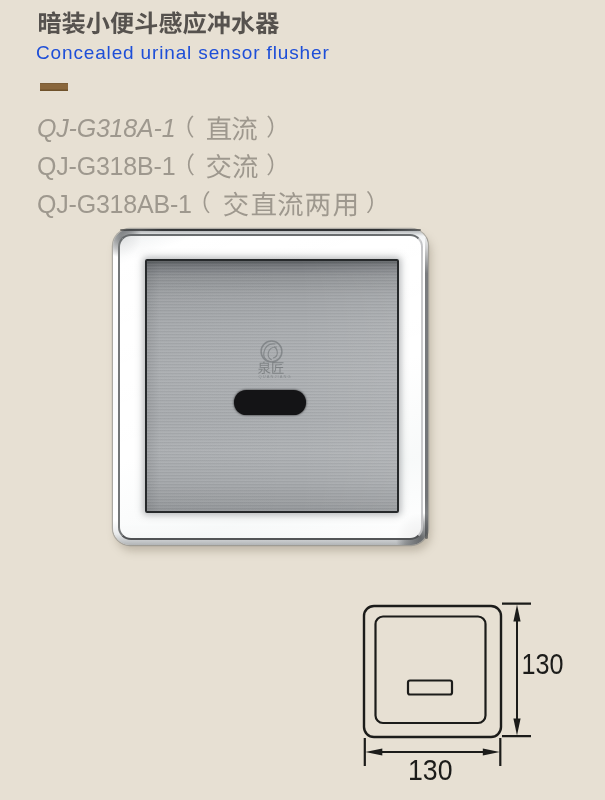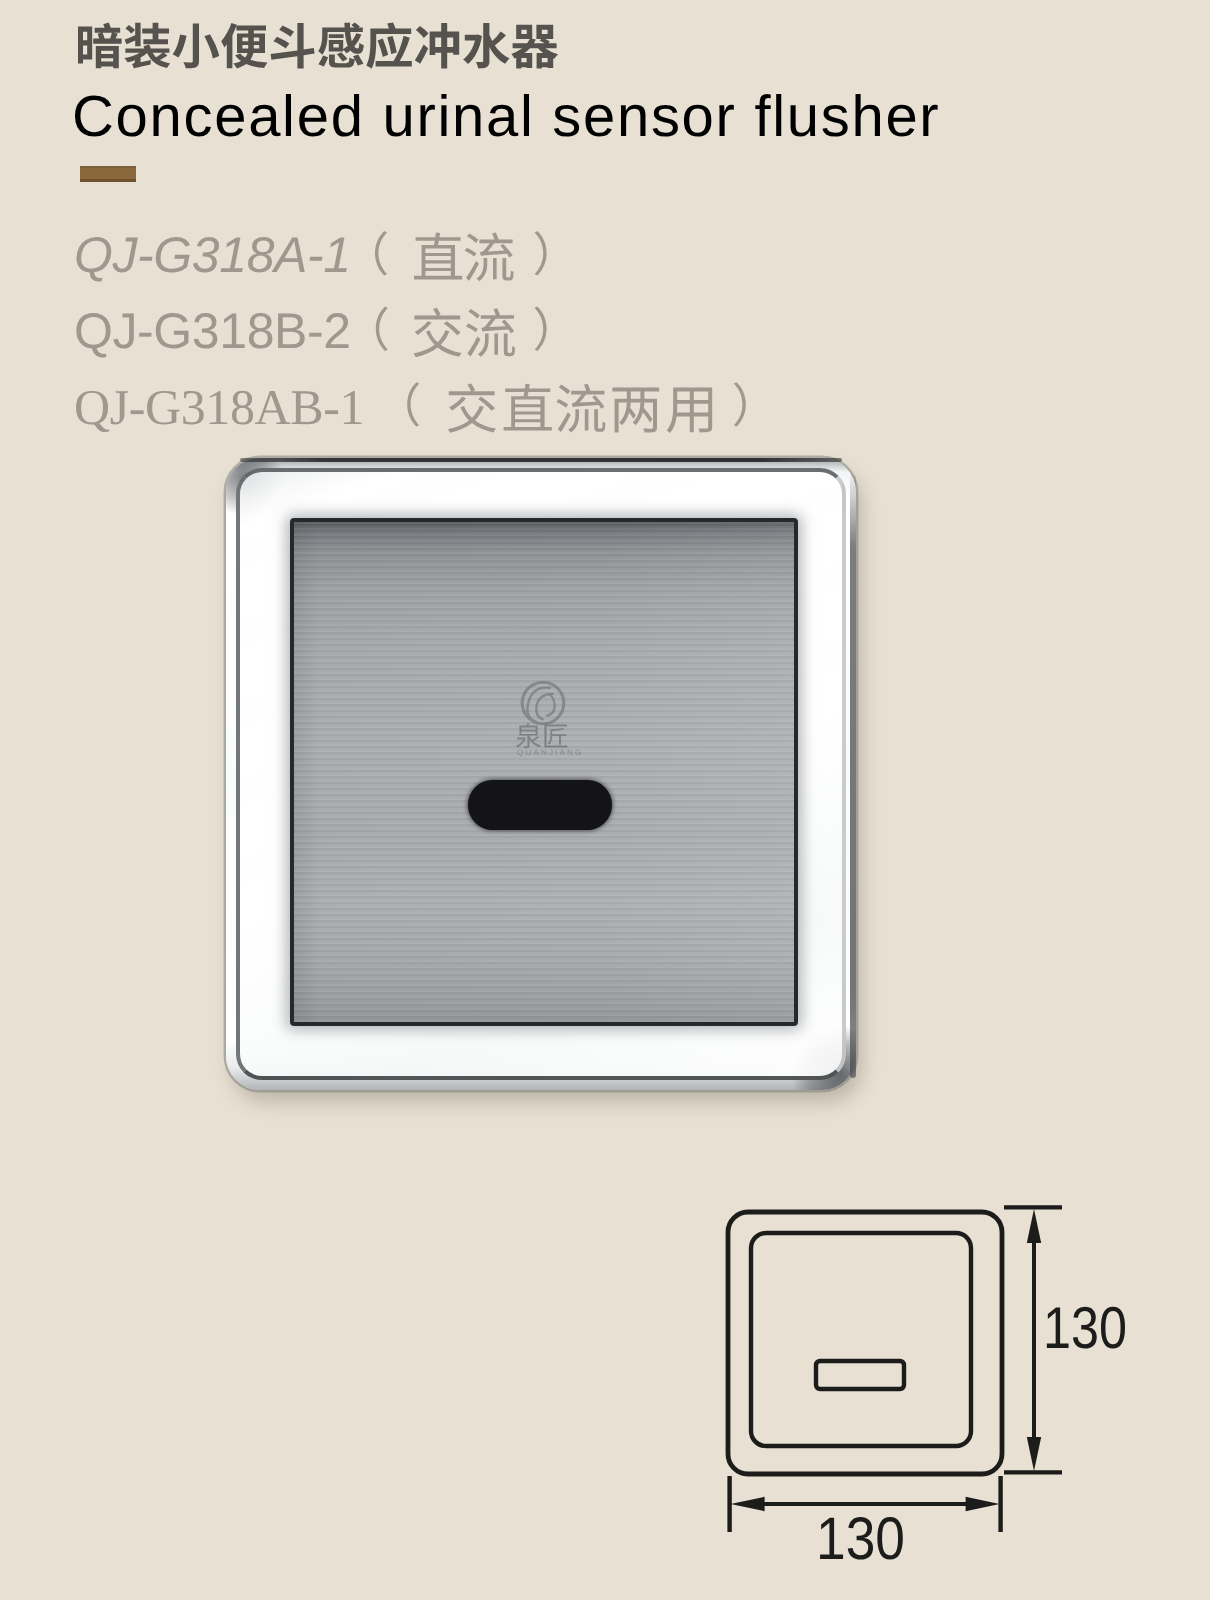--- a/index.html
+++ b/index.html
@@ -1,19 +1,19 @@
 <!DOCTYPE html>
 <html><head>
 <meta charset="utf-8">
 <style>
   html,body{margin:0;padding:0;}
   body{width:605px;height:800px;background:#e7e0d3;overflow:hidden;position:relative;
        font-family:"Liberation Sans",sans-serif;}
   .abs{position:absolute;}
-  .sub{left:36px;top:41.6px;font-size:29px;line-height:1.2;letter-spacing:0.85px;color:#000000;}
+  .sub{left:36px;top:41.6px;font-size:19px;line-height:1.2;letter-spacing:0.85px;color:#1d4ed8;}
   .lat{font-size:25px;line-height:1;color:#9e988e;letter-spacing:-0.2px;}
   .dash{left:40px;top:83px;width:28px;height:8px;background:#8a673c;box-shadow:inset 0 -1.5px 0 rgba(90,65,30,0.55), inset 0 1px 0 rgba(120,92,55,0.8);}
   .chrome{left:112.5px;top:228.5px;width:315px;height:316px;border-radius:17px;
       background:
         radial-gradient(circle 34px at 9px 9px, rgba(48,52,55,0.6), rgba(48,52,55,0.28) 36%, rgba(48,52,55,0) 58%),
         radial-gradient(circle 38px at 307px 308px, rgba(45,48,51,0.68), rgba(45,48,51,0.3) 42%, rgba(45,48,51,0) 64%),
         linear-gradient(180deg,#9fa2a4 0%,#f2f4f5 2.2%,#ffffff 6%,#fafbfc 50%,#ffffff 92%,#e9ebec 96.5%,#b2b5b7 100%);
       box-shadow:0 0 0 1.2px rgba(130,132,130,0.55), 3px 6px 9px rgba(125,115,98,0.38);}
   .chrome2{left:5px;top:5px;width:305px;height:306px;border-radius:13px;position:absolute;
       border:2px solid;border-color:rgba(58,62,65,0.75) rgba(105,109,112,0.35) rgba(40,43,45,0.8) rgba(58,62,65,0.7);border-bottom-width:2.5px;box-sizing:border-box;
@@ -34,22 +34,22 @@
 <body>
   <svg class="abs" style="left:0;top:0" width="605" height="240" viewBox="0 0 605 240">
     <path d="M50.6 29.1H56.6V30.8H50.6ZM50.6 27.0V25.4H56.6V27.0ZM47.9 23.0V34.1H50.6V33.2H56.6V34.1H59.4V23.0ZM51.3 16.4H55.9C55.7 17.3 55.4 18.4 55.1 19.3H52.1L52.3 19.3C52.1 18.5 51.7 17.3 51.3 16.4ZM51.6 12.1C51.9 12.6 52.1 13.3 52.3 13.9H47.3V16.4H50.7L48.8 16.9C49.1 17.6 49.4 18.6 49.6 19.3H46.6V21.9H60.8V19.3H57.8L58.9 16.8L56.6 16.4H60.1V13.9H55.4C55.1 13.1 54.7 12.1 54.3 11.3ZM43.6 22.7V27.2H41.5V22.7ZM43.6 20.1H41.5V15.9H43.6ZM39.0 13.2V31.7H41.5V29.8H46.1V13.2Z M62.7 14.2C63.8 14.9 65.1 16.1 65.7 16.8L67.5 15.0C66.8 14.2 65.5 13.2 64.4 12.5ZM71.7 23.1 72.2 24.2H62.7V26.4H69.9C67.9 27.6 65.0 28.6 62.2 29.0C62.7 29.6 63.4 30.5 63.8 31.1C65.0 30.9 66.3 30.5 67.5 30.1V30.4C67.5 31.5 66.6 32.0 66.0 32.1C66.4 32.6 66.8 33.7 66.9 34.3C67.5 34.0 68.5 33.8 75.3 32.3C75.3 31.8 75.4 30.7 75.5 30.0L70.3 31.1V28.8C71.5 28.1 72.6 27.4 73.5 26.5C75.4 30.5 78.5 33.0 83.5 34.0C83.8 33.3 84.6 32.2 85.1 31.7C83.1 31.3 81.4 30.8 79.9 30.0C81.2 29.4 82.6 28.6 83.7 27.8L82.0 26.4H84.7V24.2H75.4C75.2 23.5 74.9 22.9 74.5 22.3ZM78.0 28.6C77.3 28.0 76.8 27.2 76.3 26.4H81.4C80.5 27.1 79.2 28.0 78.0 28.6ZM76.3 11.4V14.3H71.1V16.8H76.3V19.6H71.7V22.1H84.0V19.6H79.2V16.8H84.5V14.3H79.2V11.4ZM62.3 19.8 63.2 22.1C64.5 21.5 66.1 20.9 67.6 20.2V23.1H70.3V11.4H67.6V17.6C65.6 18.5 63.7 19.3 62.3 19.8Z M96.4 11.8V30.5C96.4 31.0 96.2 31.2 95.7 31.2C95.1 31.2 93.3 31.2 91.7 31.1C92.2 31.9 92.7 33.3 92.9 34.1C95.2 34.2 96.9 34.1 98.0 33.6C99.1 33.1 99.5 32.3 99.5 30.5V11.8ZM102.2 18.1C104.1 21.7 106.0 26.3 106.4 29.2L109.6 28.0C109.0 24.9 107.0 20.5 105.0 17.1ZM90.0 17.3C89.5 20.5 88.3 24.7 86.3 27.2C87.1 27.5 88.4 28.2 89.2 28.7C91.2 26.0 92.5 21.5 93.3 17.9Z M115.7 11.5C114.5 15.0 112.6 18.4 110.6 20.6C111.0 21.4 111.9 22.9 112.1 23.7C112.6 23.2 113.0 22.7 113.4 22.1V34.1H116.2V17.6C116.9 16.1 117.6 14.6 118.2 13.0V15.2H124.1V16.7H118.5V26.5H123.8C123.6 27.3 123.2 28.1 122.6 28.8C121.6 28.2 120.8 27.6 120.1 26.8L117.6 27.6C118.4 28.8 119.4 29.7 120.5 30.5C119.5 31.0 118.2 31.5 116.6 31.8C117.2 32.4 118.0 33.5 118.4 34.2C120.3 33.6 121.9 32.8 123.1 32.0C125.6 33.1 128.6 33.7 132.1 34.0C132.4 33.2 133.2 32.0 133.8 31.3C130.5 31.1 127.5 30.7 125.2 29.9C125.9 28.9 126.4 27.7 126.7 26.5H132.5V16.7H126.9V15.2H133.0V12.7H118.3L118.4 12.4ZM121.2 22.5H124.1V23.4L124.1 24.3H121.2ZM126.9 22.5H129.6V24.3H126.9L126.9 23.4ZM121.2 18.8H124.1V20.6H121.2ZM126.9 18.8H129.6V20.6H126.9Z M139.6 14.9C141.5 15.9 144.0 17.4 145.2 18.4L147.0 15.9C145.7 14.9 143.1 13.5 141.3 12.7ZM136.7 20.6C138.8 21.5 141.5 23.1 142.8 24.2L144.7 21.8C143.3 20.7 140.4 19.2 138.5 18.4ZM135.3 27.0 135.7 29.9 148.7 28.1V34.2H151.8V27.6L157.3 26.8L156.9 24.0L151.8 24.7V11.5H148.7V25.2Z M164.4 17.1V19.0H171.8V17.1ZM164.5 27.3V30.9C164.5 33.1 165.4 33.8 168.8 33.8C169.4 33.8 172.6 33.8 173.4 33.8C176.2 33.8 177.0 33.0 177.4 29.7C176.6 29.6 175.3 29.2 174.7 28.8C174.6 31.2 174.4 31.6 173.2 31.6C172.3 31.6 169.7 31.6 169.1 31.6C167.6 31.6 167.4 31.5 167.4 30.8V27.3ZM168.4 27.1C169.4 28.2 170.7 29.7 171.3 30.7L173.7 29.5C173.1 28.6 171.7 27.1 170.6 26.1ZM176.5 28.1C177.4 29.6 178.5 31.6 178.9 32.8L181.7 31.9C181.2 30.7 180.0 28.7 179.1 27.2ZM161.5 27.7C161.0 29.1 160.0 30.9 159.2 32.1L161.9 33.2C162.7 32.0 163.5 30.0 164.1 28.6ZM166.7 22.0H169.4V23.8H166.7ZM164.4 20.0V25.7H171.6V24.9C172.1 25.3 172.9 26.2 173.3 26.6C174.0 26.2 174.6 25.7 175.2 25.2C176.1 26.3 177.3 26.9 178.7 26.9C180.7 26.9 181.6 26.0 181.9 22.6C181.2 22.4 180.3 21.9 179.7 21.4C179.6 23.4 179.4 24.3 178.8 24.3C178.2 24.3 177.6 23.9 177.1 23.3C178.6 21.6 179.8 19.5 180.7 17.3L178.1 16.6C177.5 18.1 176.8 19.4 175.9 20.6C175.6 19.3 175.3 17.8 175.1 16.0H181.4V13.7H179.2L179.9 13.2C179.3 12.7 178.2 11.9 177.4 11.3L175.7 12.5C176.1 12.9 176.7 13.3 177.2 13.7H175.0L175.0 11.4H172.2L172.3 13.7H161.1V17.4C161.1 19.8 160.9 23.2 159.1 25.6C159.7 25.9 160.8 26.9 161.2 27.4C163.3 24.6 163.8 20.4 163.8 17.4V16.0H172.4C172.7 18.7 173.1 21.1 173.9 22.9C173.2 23.5 172.4 24.0 171.6 24.5V20.0Z M188.8 20.2C189.8 22.8 191.0 26.3 191.4 28.5L194.1 27.4C193.6 25.2 192.4 21.8 191.4 19.2ZM193.6 18.6C194.4 21.3 195.3 24.7 195.6 27.0L198.4 26.2C198.0 23.9 197.1 20.6 196.3 18.0ZM193.6 11.8C193.9 12.6 194.2 13.4 194.5 14.3H185.2V20.8C185.2 24.3 185.0 29.3 183.2 32.7C183.9 33.0 185.3 33.9 185.8 34.4C187.8 30.6 188.1 24.7 188.1 20.8V17.0H205.6V14.3H197.8C197.4 13.3 197.0 12.1 196.5 11.2ZM187.8 30.5V33.2H205.9V30.5H199.9C202.0 26.9 203.8 22.8 204.9 18.9L201.8 17.9C200.9 22.0 199.2 26.8 196.8 30.5Z M207.9 15.0C209.3 16.1 211.1 17.8 211.9 19.0L214.2 16.7C213.3 15.6 211.4 14.0 210.0 13.0ZM207.4 30.1 210.1 31.9C211.5 29.5 212.9 26.7 214.1 24.1L211.8 22.3C210.4 25.2 208.7 28.2 207.4 30.1ZM220.6 18.7V23.5H217.6V18.7ZM223.6 18.7H226.6V23.5H223.6ZM220.6 11.5V15.8H214.8V27.5H217.6V26.4H220.6V34.2H223.6V26.4H226.6V27.4H229.6V15.8H223.6V11.5Z M232.4 17.4V20.3H237.5C236.4 24.5 234.3 27.9 231.5 29.8C232.2 30.2 233.4 31.4 233.9 32.0C237.3 29.5 239.9 24.6 241.0 18.0L239.0 17.3L238.5 17.4ZM250.3 15.7C249.3 17.2 247.6 19.1 246.1 20.5C245.5 19.5 245.1 18.4 244.7 17.4V11.5H241.6V30.5C241.6 30.9 241.5 31.0 241.1 31.0C240.6 31.0 239.3 31.0 238.0 31.0C238.4 31.8 238.9 33.3 239.1 34.2C241.0 34.2 242.5 34.1 243.4 33.5C244.4 33.0 244.7 32.1 244.7 30.5V23.5C246.6 27.1 249.2 30.1 252.6 31.9C253.1 31.1 254.1 29.8 254.8 29.2C251.7 27.9 249.3 25.6 247.4 22.8C249.1 21.4 251.3 19.4 253.0 17.6Z M260.7 14.9H263.4V17.0H260.7ZM270.9 14.9H273.8V17.0H270.9ZM269.8 20.3C270.6 20.7 271.5 21.1 272.3 21.6H266.9C267.3 21.0 267.6 20.3 267.9 19.7L266.1 19.4V12.4H258.1V19.5H264.9C264.5 20.2 264.1 20.9 263.6 21.6H256.3V24.1H261.1C259.6 25.2 257.8 26.2 255.7 27.0C256.2 27.5 256.9 28.6 257.2 29.3L258.1 28.9V34.2H260.7V33.6H263.3V34.0H266.1V26.5H262.2C263.3 25.8 264.2 24.9 265.0 24.1H269.0C269.7 25.0 270.6 25.8 271.6 26.5H268.3V34.2H270.9V33.6H273.8V34.0H276.6V29.2L277.2 29.4C277.6 28.7 278.4 27.6 279.1 27.1C276.7 26.5 274.4 25.4 272.7 24.1H278.3V21.6H274.2L274.9 20.8C274.4 20.4 273.5 19.9 272.7 19.5H276.6V12.4H268.2V19.5H270.7ZM260.7 31.1V29.0H263.3V31.1ZM270.9 31.1V29.0H273.8V31.1Z" fill="#56524e"></path>
     <path d="M187.5 126.6C187.5 131.1 189.3 134.8 192.1 137.7L193.5 137.0C190.9 134.2 189.2 130.7 189.2 126.6C189.2 122.4 190.9 119.0 193.5 116.2L192.1 115.5C189.3 118.3 187.5 122.0 187.5 126.6Z M210.8 122.5V137.9H207.0V139.7H231.1V137.9H227.5V122.5H219.0L219.4 120.4H230.3V118.6H219.7L220.1 116.5L217.9 116.3L217.7 118.6H207.8V120.4H217.4L217.0 122.5ZM212.7 128.0H225.4V130.1H212.7ZM212.7 126.5V124.2H225.4V126.5ZM212.7 131.7H225.4V134.0H212.7ZM212.7 137.9V135.5H225.4V137.9Z M246.5 129.0V139.6H248.3V129.0ZM241.8 129.0V131.7C241.8 134.2 241.5 137.1 238.2 139.3C238.7 139.6 239.3 140.2 239.6 140.6C243.2 138.1 243.6 134.7 243.6 131.8V129.0ZM251.2 129.0V137.4C251.2 139.0 251.4 139.4 251.8 139.8C252.1 140.1 252.7 140.3 253.2 140.3C253.5 140.3 254.2 140.3 254.5 140.3C255.0 140.3 255.5 140.2 255.8 140.0C256.2 139.8 256.4 139.4 256.5 138.9C256.7 138.5 256.7 137.1 256.8 135.9C256.3 135.7 255.7 135.5 255.4 135.2C255.4 136.4 255.3 137.4 255.3 137.8C255.2 138.3 255.1 138.4 255.0 138.5C254.9 138.6 254.7 138.7 254.4 138.7C254.2 138.7 253.9 138.7 253.7 138.7C253.5 138.7 253.3 138.6 253.3 138.5C253.1 138.4 253.1 138.1 253.1 137.6V129.0ZM233.5 118.1C235.1 119.0 237.0 120.5 238.0 121.5L239.2 119.9C238.2 118.9 236.2 117.6 234.7 116.7ZM232.3 125.4C234.0 126.1 236.1 127.4 237.1 128.3L238.2 126.7C237.2 125.8 235.1 124.6 233.4 123.9ZM233.0 139.0 234.6 140.4C236.2 137.9 238.1 134.6 239.5 131.8L238.0 130.5C236.5 133.5 234.4 137.0 233.0 139.0ZM246.1 116.8C246.5 117.7 246.9 118.8 247.2 119.8H239.7V121.6H244.9C243.8 123.0 242.3 124.9 241.8 125.4C241.3 125.8 240.5 126.0 240.0 126.1C240.1 126.6 240.4 127.5 240.5 128.0C241.3 127.7 242.5 127.6 253.4 126.9C254.0 127.6 254.4 128.3 254.7 128.8L256.3 127.8C255.4 126.2 253.3 123.8 251.6 122.0L250.2 122.9C250.8 123.6 251.5 124.4 252.2 125.3L243.9 125.7C244.9 124.6 246.1 122.9 247.1 121.6H256.3V119.8H249.3C249.0 118.8 248.4 117.4 247.9 116.3Z M273.3 126.6C273.3 122.0 271.5 118.3 268.7 115.5L267.3 116.2C270.0 119.0 271.6 122.4 271.6 126.6C271.6 130.7 270.0 134.2 267.3 137.0L268.7 137.7C271.5 134.8 273.3 131.1 273.3 126.6Z" fill="#9e988e"></path>
     <path d="M187.9 164.4C187.9 168.9 189.7 172.6 192.5 175.5L193.9 174.8C191.3 172.0 189.6 168.5 189.6 164.4C189.6 160.2 191.3 156.8 193.9 154.0L192.5 153.3C189.7 156.1 187.9 159.8 187.9 164.4Z M213.9 160.6C212.3 162.6 209.7 164.7 207.3 166.0C207.8 166.3 208.5 167.1 208.9 167.5C211.2 166.0 214.0 163.6 215.8 161.3ZM221.8 161.7C224.3 163.4 227.2 165.9 228.6 167.6L230.3 166.3C228.8 164.6 225.8 162.2 223.4 160.6ZM214.8 165.2 213.0 165.8C214.1 168.4 215.5 170.6 217.3 172.4C214.5 174.5 211.0 175.9 206.7 176.8C207.1 177.2 207.7 178.1 207.9 178.6C212.2 177.5 215.9 176.0 218.8 173.7C221.6 176.0 225.2 177.5 229.6 178.4C229.8 177.8 230.4 177.0 230.8 176.5C226.6 175.8 223.0 174.4 220.3 172.4C222.1 170.6 223.6 168.4 224.7 165.6L222.7 165.1C221.8 167.5 220.5 169.5 218.8 171.1C217.0 169.5 215.7 167.5 214.8 165.2ZM216.5 154.5C217.2 155.5 217.9 156.9 218.3 157.8H207.2V159.8H230.1V157.8H219.2L220.3 157.3C220.0 156.4 219.1 155.0 218.4 153.9Z M247.2 166.8V177.4H249.0V166.8ZM242.5 166.8V169.5C242.5 172.0 242.2 174.9 238.9 177.1C239.4 177.4 240.0 178.0 240.3 178.4C243.9 175.9 244.3 172.5 244.3 169.6V166.8ZM251.9 166.8V175.2C251.9 176.8 252.1 177.2 252.5 177.6C252.8 177.9 253.4 178.1 253.9 178.1C254.2 178.1 254.9 178.1 255.2 178.1C255.7 178.1 256.2 178.0 256.5 177.8C256.9 177.6 257.1 177.2 257.2 176.7C257.4 176.3 257.4 174.9 257.5 173.7C257.0 173.5 256.4 173.3 256.1 173.0C256.1 174.2 256.0 175.2 256.0 175.6C255.9 176.1 255.8 176.2 255.7 176.3C255.6 176.4 255.4 176.5 255.1 176.5C254.9 176.5 254.6 176.5 254.4 176.5C254.2 176.5 254.0 176.4 254.0 176.3C253.8 176.2 253.8 175.9 253.8 175.4V166.8ZM234.2 155.9C235.8 156.8 237.7 158.3 238.7 159.3L239.9 157.7C238.9 156.7 236.9 155.4 235.4 154.5ZM233.0 163.2C234.7 163.9 236.8 165.2 237.8 166.1L238.9 164.5C237.9 163.6 235.8 162.4 234.1 161.7ZM233.7 176.8 235.3 178.2C236.9 175.7 238.8 172.4 240.2 169.6L238.7 168.3C237.2 171.3 235.1 174.8 233.7 176.8ZM246.8 154.6C247.2 155.5 247.6 156.6 247.9 157.6H240.4V159.4H245.6C244.5 160.8 243.0 162.7 242.5 163.2C242.0 163.6 241.2 163.8 240.7 163.9C240.8 164.4 241.1 165.3 241.2 165.8C242.0 165.5 243.2 165.4 254.1 164.7C254.7 165.4 255.1 166.1 255.4 166.6L257.0 165.6C256.1 164.0 254.0 161.6 252.3 159.8L250.9 160.7C251.5 161.4 252.2 162.2 252.9 163.1L244.6 163.5C245.6 162.4 246.8 160.7 247.8 159.4H257.0V157.6H250.0C249.7 156.6 249.1 155.2 248.6 154.1Z M273.3 164.4C273.3 159.8 271.5 156.1 268.7 153.3L267.3 154.0C270.0 156.8 271.6 160.2 271.6 164.4C271.6 168.5 270.0 172.0 267.3 174.8L268.7 175.5C271.5 172.6 273.3 168.9 273.3 164.4Z" fill="#9e988e"></path>
     <path d="M203.6 202.2C203.6 206.7 205.4 210.4 208.2 213.3L209.6 212.6C207.0 209.8 205.3 206.3 205.3 202.2C205.3 198.0 207.0 194.6 209.6 191.8L208.2 191.1C205.4 193.9 203.6 197.6 203.6 202.2Z M231.1 198.4C229.5 200.4 226.9 202.5 224.5 203.8C225.0 204.1 225.7 204.9 226.1 205.3C228.4 203.8 231.2 201.4 233.0 199.1ZM239.0 199.5C241.5 201.2 244.4 203.7 245.8 205.4L247.5 204.1C246.0 202.4 243.0 200.0 240.6 198.4ZM232.0 203.0 230.2 203.6C231.3 206.2 232.7 208.4 234.5 210.2C231.7 212.3 228.2 213.7 223.9 214.6C224.3 215.0 224.9 215.9 225.1 216.4C229.4 215.3 233.1 213.8 236.0 211.5C238.8 213.8 242.4 215.3 246.8 216.2C247.0 215.6 247.6 214.8 248.0 214.3C243.8 213.6 240.2 212.2 237.5 210.2C239.3 208.4 240.8 206.2 241.9 203.4L239.9 202.9C239.0 205.3 237.7 207.3 236.0 208.9C234.2 207.3 232.9 205.3 232.0 203.0ZM233.7 192.3C234.4 193.3 235.1 194.7 235.5 195.6H224.4V197.6H247.3V195.6H236.4L237.5 195.1C237.2 194.2 236.3 192.8 235.6 191.7Z M255.6 198.1V213.5H251.8V215.3H275.9V213.5H272.3V198.1H263.8L264.2 196.0H275.1V194.2H264.5L264.9 192.1L262.7 191.9L262.5 194.2H252.6V196.0H262.2L261.8 198.1ZM257.5 203.6H270.2V205.7H257.5ZM257.5 202.1V199.8H270.2V202.1ZM257.5 207.3H270.2V209.6H257.5ZM257.5 213.5V211.1H270.2V213.5Z M292.4 204.6V215.2H294.2V204.6ZM287.7 204.6V207.3C287.7 209.8 287.4 212.7 284.1 214.9C284.6 215.2 285.2 215.8 285.5 216.2C289.1 213.7 289.5 210.3 289.5 207.4V204.6ZM297.1 204.6V213.0C297.1 214.6 297.3 215.0 297.7 215.4C298.0 215.7 298.6 215.9 299.1 215.9C299.4 215.9 300.1 215.9 300.4 215.9C300.9 215.9 301.4 215.8 301.7 215.6C302.1 215.4 302.3 215.0 302.4 214.5C302.6 214.1 302.6 212.7 302.7 211.5C302.2 211.3 301.6 211.1 301.3 210.8C301.3 212.0 301.2 213.0 301.2 213.4C301.1 213.9 301.0 214.0 300.9 214.1C300.8 214.2 300.6 214.3 300.3 214.3C300.1 214.3 299.8 214.3 299.6 214.3C299.4 214.3 299.2 214.2 299.2 214.1C299.0 214.0 299.0 213.7 299.0 213.2V204.6ZM279.4 193.7C281.0 194.6 282.9 196.1 283.9 197.1L285.1 195.5C284.1 194.5 282.1 193.2 280.6 192.3ZM278.2 201.0C279.9 201.7 282.0 203.0 283.0 203.9L284.1 202.3C283.1 201.4 281.0 200.2 279.3 199.5ZM278.9 214.6 280.5 216.0C282.1 213.5 284.0 210.2 285.4 207.4L283.9 206.1C282.4 209.1 280.3 212.6 278.9 214.6ZM292.0 192.4C292.4 193.3 292.8 194.4 293.1 195.4H285.6V197.2H290.8C289.7 198.6 288.2 200.5 287.7 201.0C287.2 201.4 286.4 201.6 285.9 201.7C286.0 202.2 286.3 203.1 286.4 203.6C287.2 203.3 288.4 203.2 299.3 202.5C299.9 203.2 300.3 203.9 300.6 204.4L302.2 203.4C301.3 201.8 299.2 199.4 297.5 197.6L296.1 198.5C296.7 199.2 297.4 200.0 298.1 200.9L289.8 201.3C290.8 200.2 292.0 198.5 293.0 197.2H302.2V195.4H295.2C294.9 194.4 294.3 193.0 293.8 191.9Z M307.3 199.4V216.3H309.3V201.2H313.4C313.3 204.4 312.6 208.3 309.6 211.2C310.0 211.5 310.7 212.1 311.0 212.6C312.9 210.6 314.0 208.4 314.6 206.2C315.4 207.3 316.2 208.5 316.7 209.4L317.9 207.8C317.3 206.8 316.2 205.2 315.1 203.9C315.2 203.0 315.3 202.1 315.3 201.2H320.2C320.1 204.4 319.4 208.3 316.3 211.2C316.8 211.5 317.5 212.1 317.8 212.6C319.7 210.6 320.8 208.3 321.4 206.1C322.8 207.8 324.2 209.8 325.0 211.2L326.2 209.6C325.3 208.1 323.5 205.8 321.9 203.9C322.0 203.0 322.1 202.1 322.1 201.2H326.5V213.8C326.5 214.2 326.3 214.4 325.8 214.4C325.3 214.4 323.5 214.4 321.6 214.3C321.9 214.9 322.2 215.8 322.3 216.3C324.7 216.3 326.3 216.3 327.3 216.0C328.2 215.7 328.5 215.0 328.5 213.8V199.4H322.2V195.7H329.6V193.8H306.2V195.7H313.4V199.4ZM315.4 195.7H320.2V199.4H315.4Z M336.6 193.8V203.4C336.6 207.2 336.3 211.8 333.4 215.2C333.9 215.4 334.6 216.1 334.9 216.5C337.0 214.2 337.9 211.2 338.3 208.2H344.9V216.1H346.9V208.2H354.1V213.6C354.1 214.1 353.9 214.3 353.4 214.3C352.9 214.3 351.1 214.3 349.2 214.3C349.5 214.8 349.8 215.7 349.9 216.2C352.4 216.2 353.9 216.2 354.8 215.8C355.7 215.5 356.1 214.9 356.1 213.6V193.8ZM338.6 195.7H344.9V200.0H338.6ZM354.1 195.7V200.0H346.9V195.7ZM338.6 201.9H344.9V206.3H338.5C338.5 205.3 338.6 204.3 338.6 203.4ZM354.1 201.9V206.3H346.9V201.9Z M372.9 202.2C372.9 197.6 371.1 193.9 368.3 191.1L366.9 191.8C369.6 194.6 371.2 198.0 371.2 202.2C371.2 206.3 369.6 209.8 366.9 212.6L368.3 213.3C371.1 210.4 372.9 206.7 372.9 202.2Z" fill="#9e988e"></path>
   </svg>
   <div class="abs sub">Concealed urinal sensor flusher</div>
   <div class="abs dash"></div>
   <div class="abs lat" style="left:37px;top:116.4px;font-style:italic;">QJ-G318A-1</div>
-  <div class="abs lat" style="left:37px;top:154.2px;">QJ-G318B-2</div>
-  <div class="abs lat" style="left:37px;top:192px;font-family:Liberation Serif, serif;">QJ-G318AB-1</div>
+  <div class="abs lat" style="left:37px;top:154.2px;">QJ-G318B-1</div>
+  <div class="abs lat" style="left:37px;top:192px;">QJ-G318AB-1</div>
 
   <div class="abs chrome">
     <div class="chrome2"></div>
     <div class="face">
       <svg width="249" height="249" viewBox="0 0 249 249" style="position:absolute;left:0;top:0">
         <g opacity="0.55" fill="none" stroke="#666b6e">
           <circle cx="124.5" cy="90.5" r="10.4" stroke-width="1.5"></circle>
           <path d="M128.5 83 q-9.5 -1.5 -11.5 8 q-1.5 7 4.5 9.2" stroke-width="1.2"></path>
           <path d="M129.8 86 q-7 -0.3 -8.5 5.7 q-1 5.5 3.5 7.2" stroke-width="1.1"></path>
           <path d="M126 97 q4.8 -1 4.3 -6 q-0.3 -3.6 -3.2 -5.2" stroke-width="1.1"></path>

